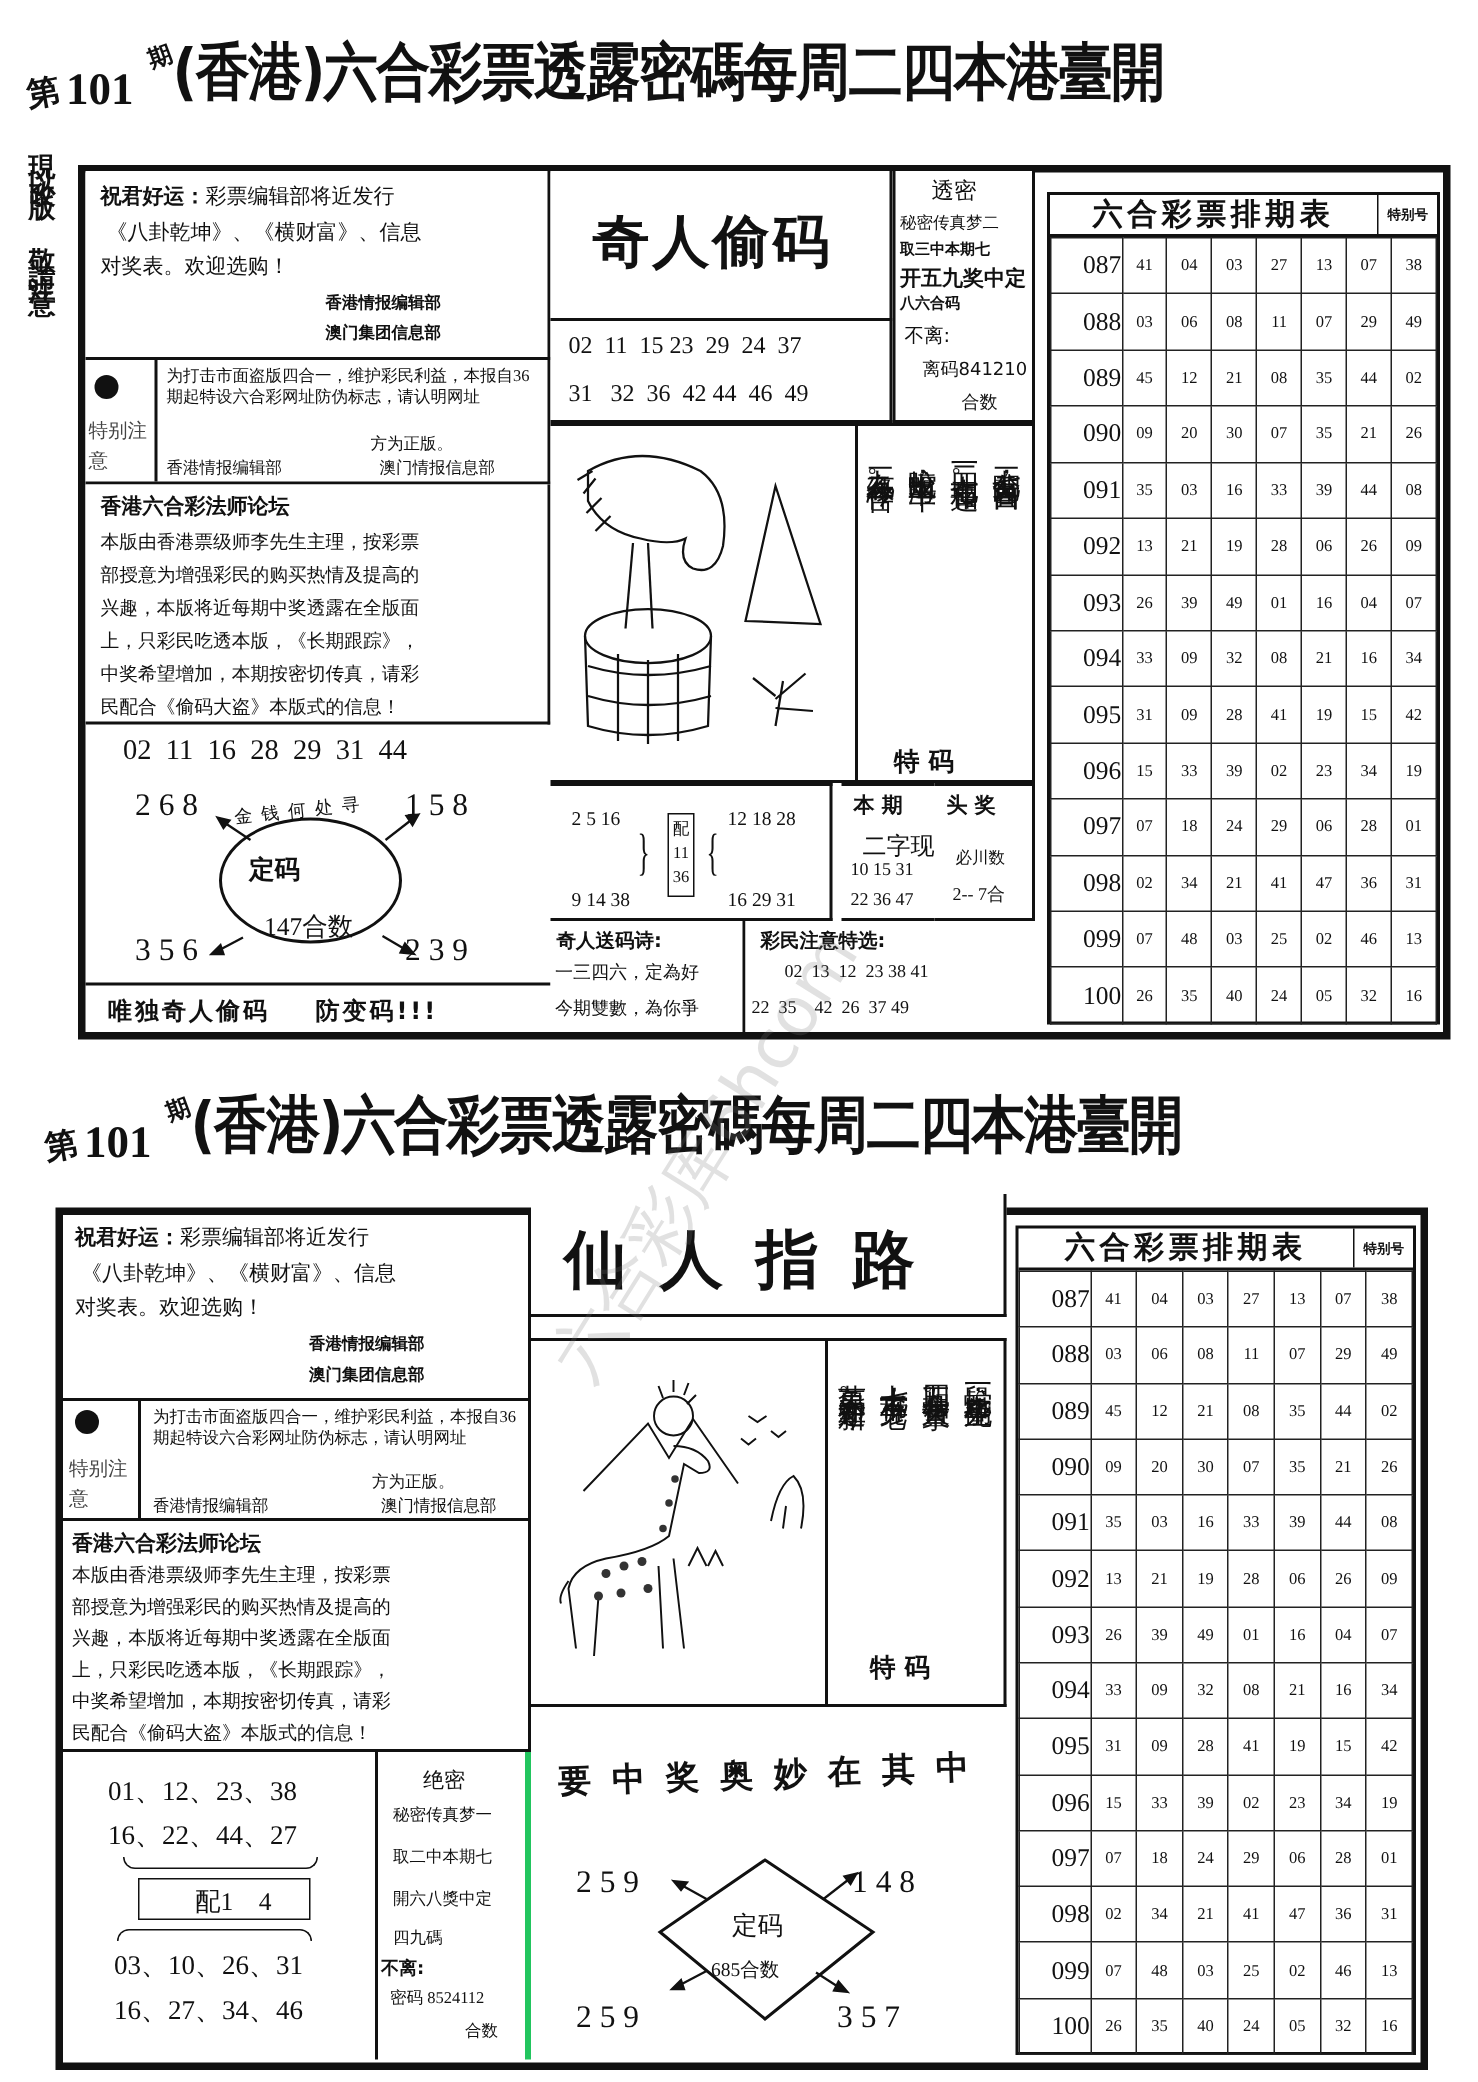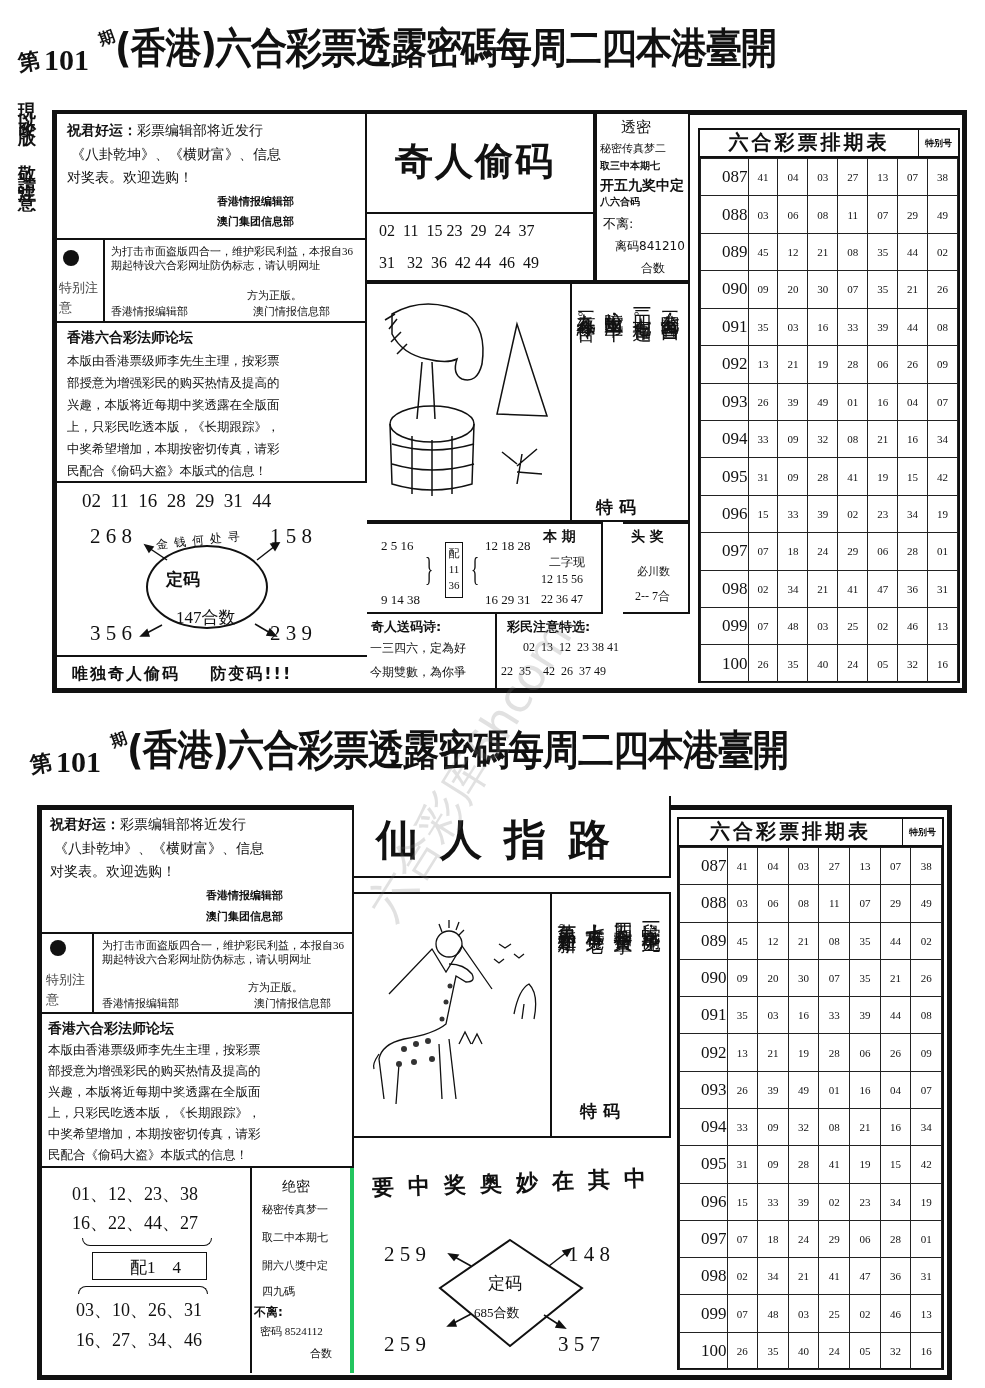--- a/index.html
+++ b/index.html
@@ -144,24 +144,24 @@
   <div class="abs" style="left:78px;top:18px;width:18px;height:56px;border:1.5px solid #111;font-family:'Liberation Serif',serif;font-size:11px;line-height:16px;text-align:center;padding-top:2px">
     <div>配</div>
     <div>11</div>
     <div>36</div>
   </div>
   <div class="t ser" style="left:100px;top:26px;font-size:34px;transform:scaleX(.5)">{</div>
   <div class="t ser" style="left:118px;top:14px;font-size:13px">12 18 28</div>
   <div class="t ser" style="left:118px;top:68px;font-size:13px">16 29 31</div>
 </div>
 
-<div class="box" style="left:535px;top:522px;width:68px;height:92px;border-left:none">
+<div class="box" style="left:561px;top:522px;width:68px;height:92px;border-left:none">
   <div class="t sans b" style="left:8px;top:4px;font-size:14px;white-space:pre">本 期</div>
-  <div class="t ser" style="left:14px;top:30px;font-size:12px">二字现</div>
-  <div class="t ser" style="left:6px;top:48px;font-size:12px">12 15 56</div>
+  <div class="t ser" style="left:14px;top:30px;font-size:16px">二字现</div>
+  <div class="t ser" style="left:6px;top:48px;font-size:12px">10 15 31</div>
   <div class="t ser" style="left:6px;top:68px;font-size:12px">22 36 47</div>
 </div>
 
 <div class="box" style="left:623px;top:522px;width:67px;height:92px;border-left:none">
   <div class="t sans b" style="left:8px;top:4px;font-size:14px;white-space:pre">头 奖</div>
   <div class="t ser" style="left:14px;top:40px;font-size:11px">必川数</div>
   <div class="t ser" style="left:12px;top:64px;font-size:12px">2-- 7合</div>
 </div>
 
 <div class="box" style="left:367px;top:614px;width:130px;height:74px;border:none;border-right:2px solid #111">

